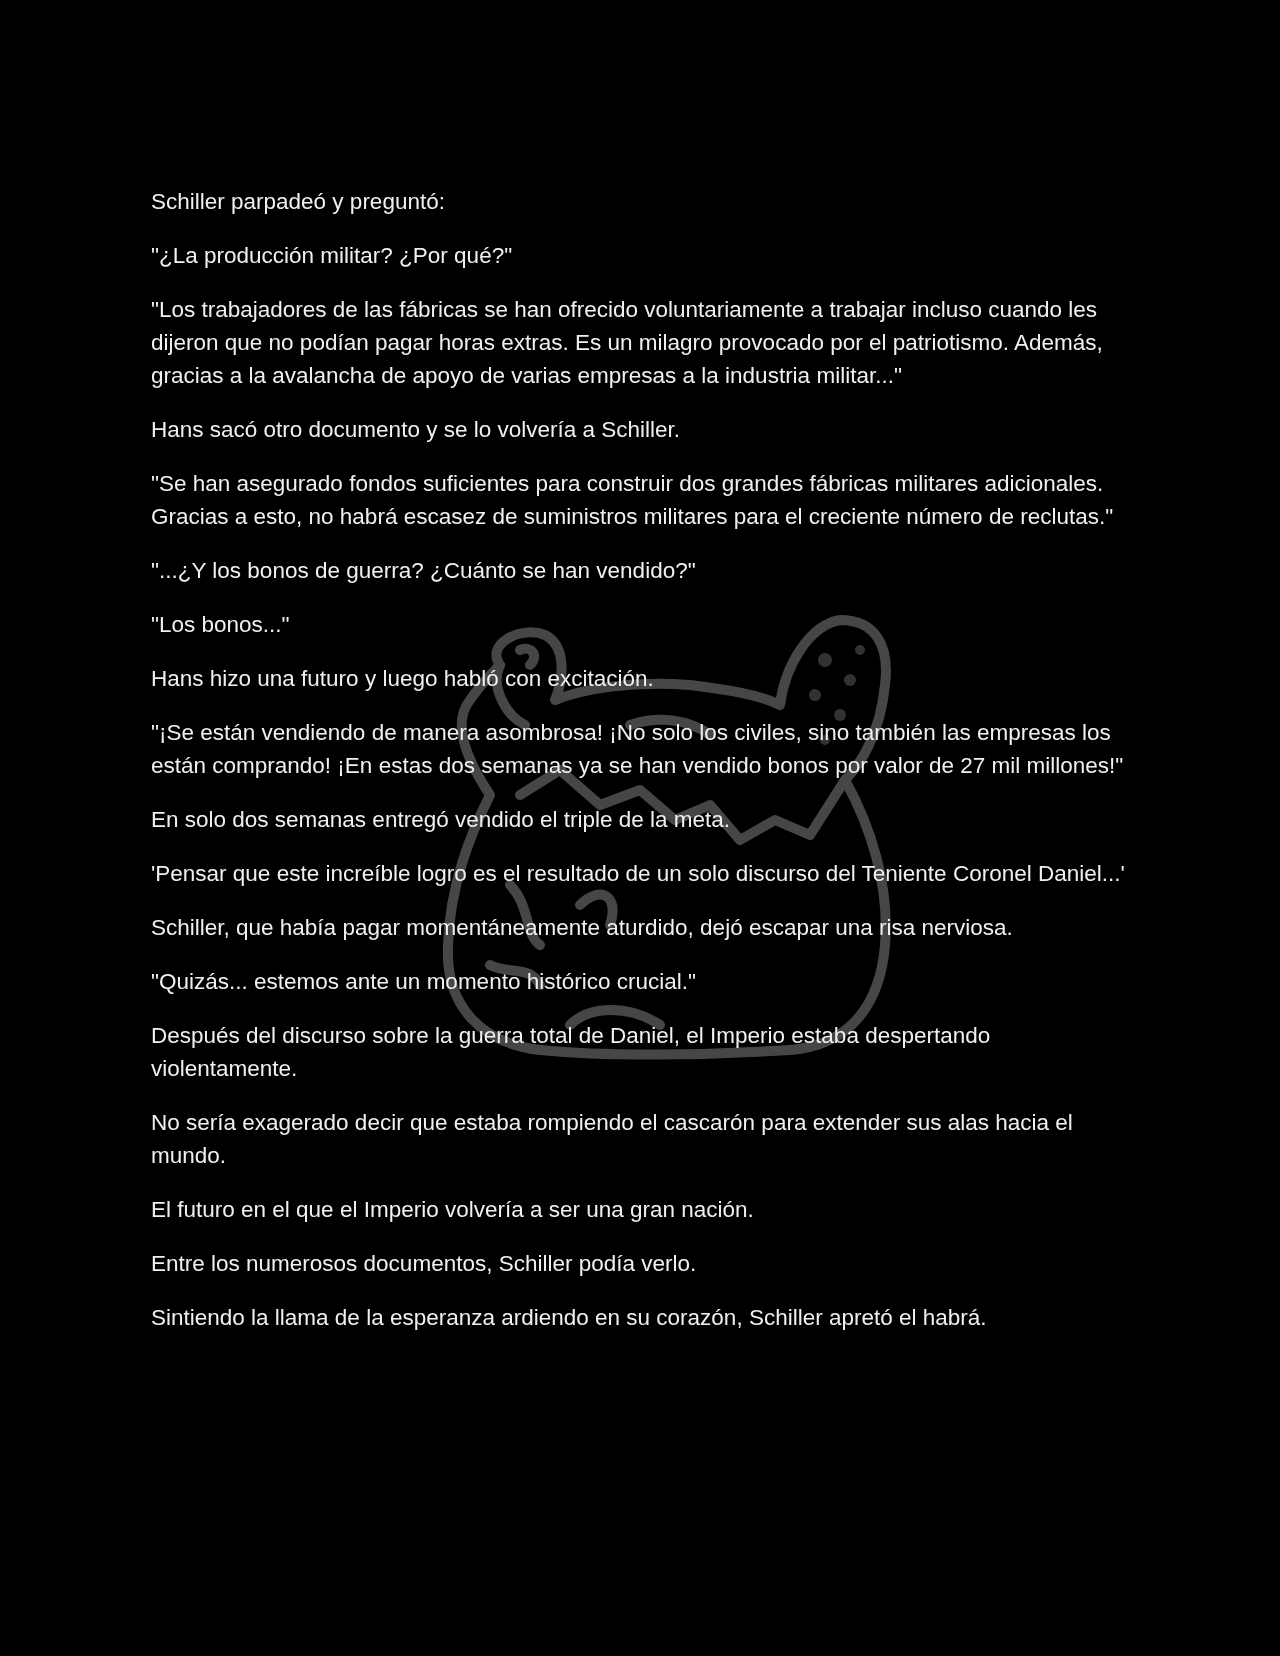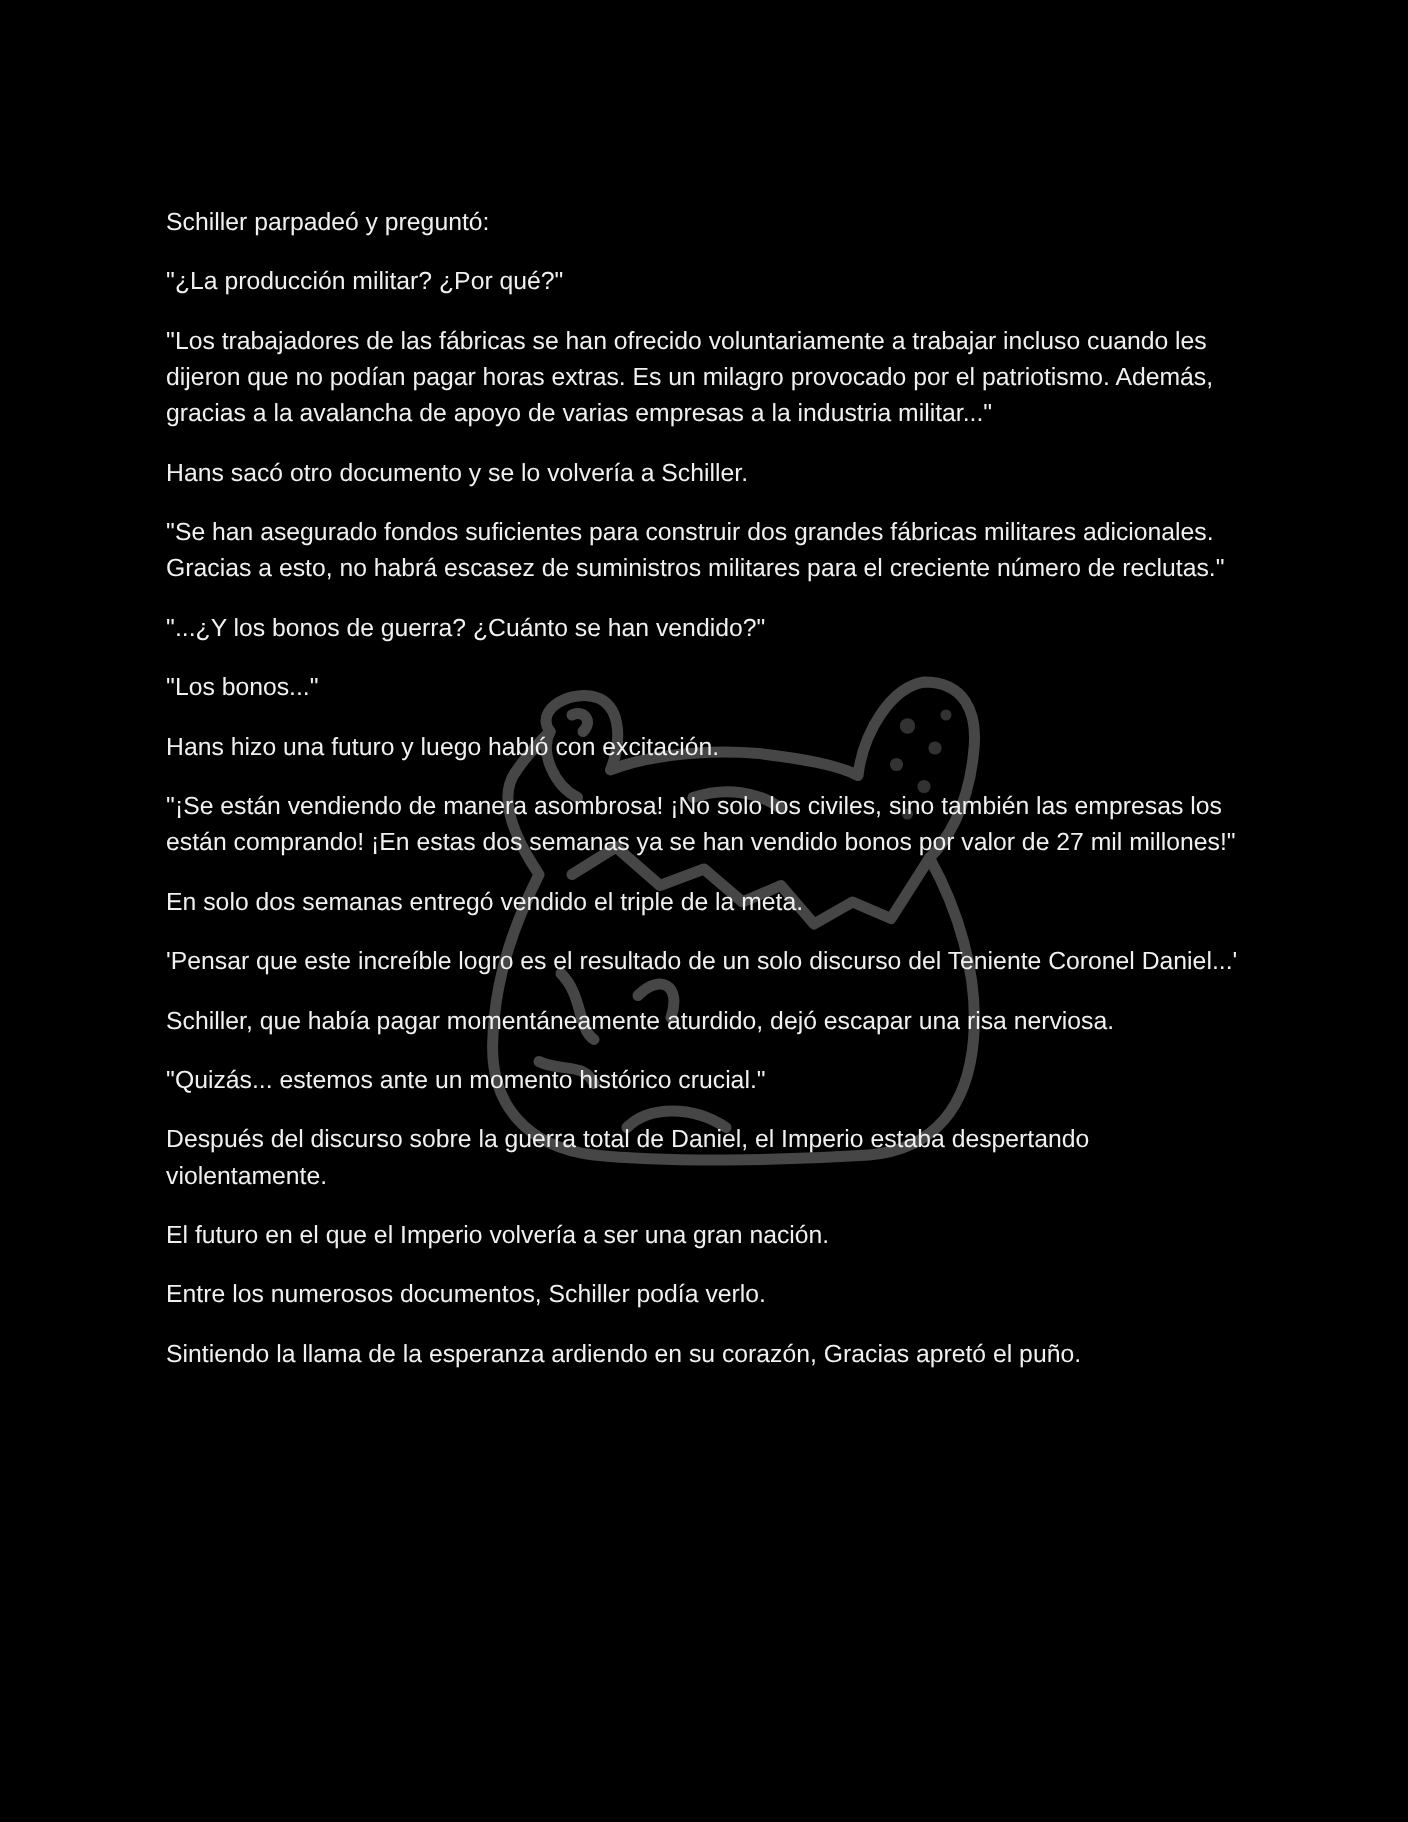--- a/index.html
+++ b/index.html
@@ -77,16 +77,17 @@
   <p class="para">"Se han asegurado fondos suficientes para construir dos grandes fábricas militares adicionales. Gracias a esto, no habrá escasez de suministros militares para el creciente número de reclutas."</p>
   <p class="para">"...¿Y los bonos de guerra? ¿Cuánto se han vendido?"</p>
   <p class="para">"Los bonos..."</p>
   <p class="para">Hans hizo una futuro y luego habló con excitación.</p>
   <p class="para">"¡Se están vendiendo de manera asombrosa! ¡No solo los civiles, sino también las empresas los están comprando! ¡En estas dos semanas ya se han vendido bonos por valor de 27 mil millones!"</p>
   <p class="para">En solo dos semanas entregó vendido el triple de la meta.</p>
   <p class="para">'Pensar que este increíble logro es el resultado de un solo discurso del Teniente Coronel Daniel...'</p>
   <p class="para">Schiller, que había pagar momentáneamente aturdido, dejó escapar una risa nerviosa.</p>
   <p class="para">"Quizás... estemos ante un momento histórico crucial."</p>
   <p class="para">Después del discurso sobre la guerra total de Daniel, el Imperio estaba despertando violentamente.</p>
+  <p class="para">No sería exagerado decir que estaba rompiendo el cascarón para extender sus alas hacia el mundo.</p>
   <p class="para">El futuro en el que el Imperio volvería a ser una gran nación.</p>
   <p class="para">Entre los numerosos documentos, Schiller podía verlo.</p>
-  <p class="para">Sintiendo la llama de la esperanza ardiendo en su corazón, Gracias apretó el puño.</p>
+  <p class="para">Sintiendo la llama de la esperanza ardiendo en su corazón, Schiller apretó el habrá.</p>
 </main>
 
 </body></html>

